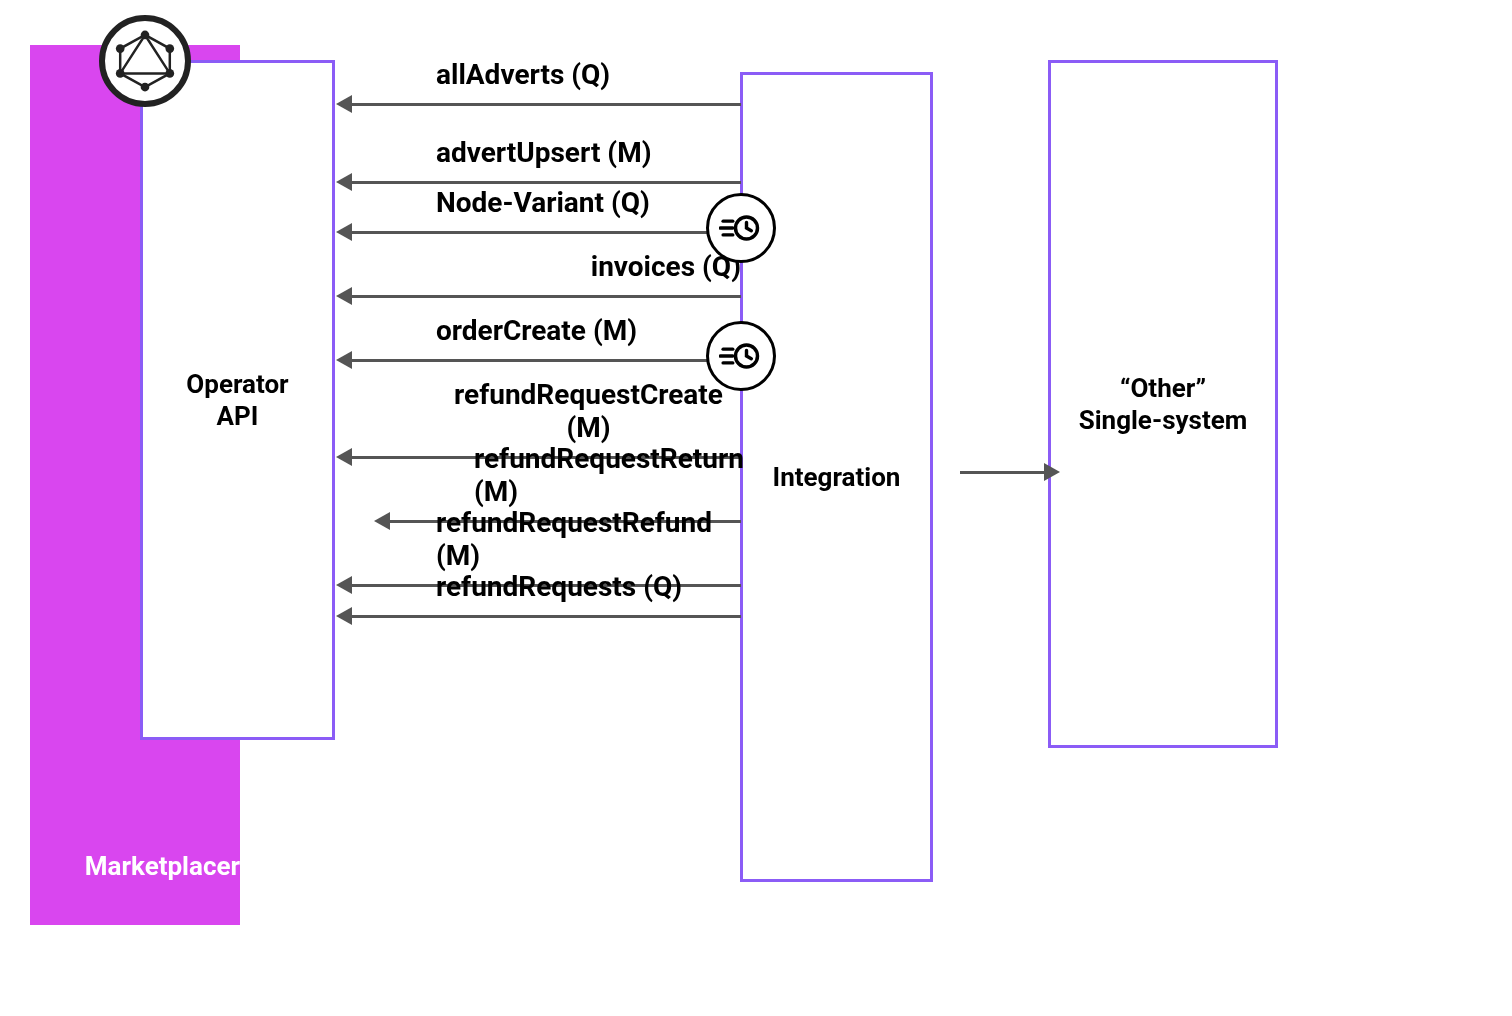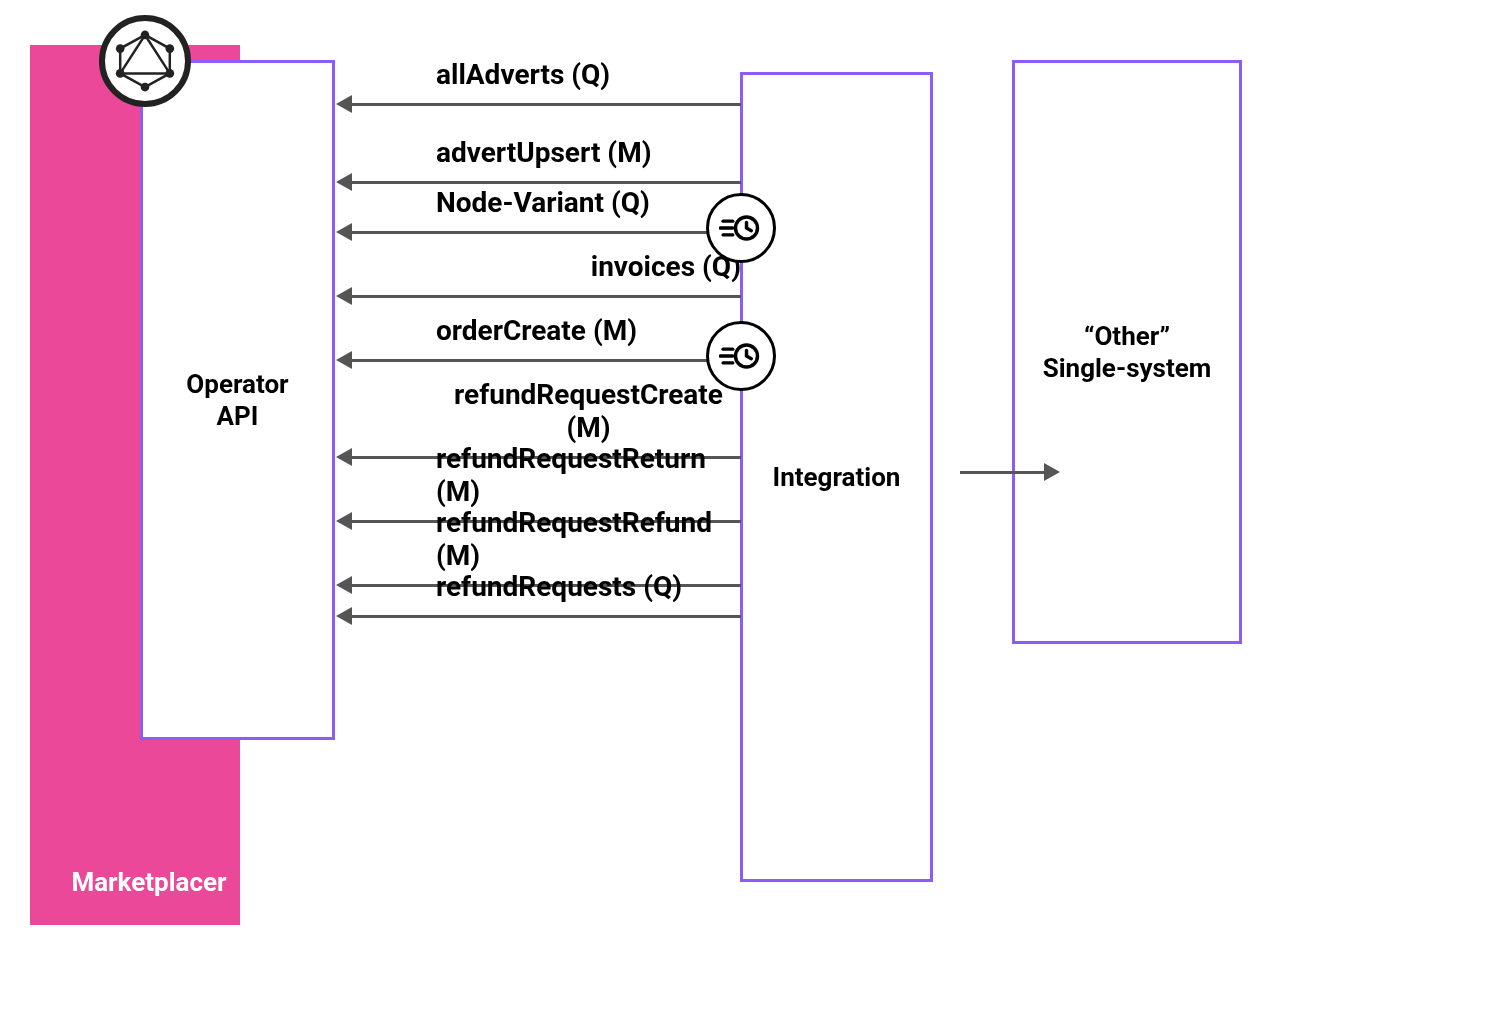--- a/index.html
+++ b/index.html
@@ -21,26 +21,26 @@
     background: #fff;
     display: flex;
     align-items: center;
     justify-content: center;
     text-align: center;
     font-weight: 700;
   }
   
   .box-marketplacer {
     position: absolute;
-    background: #ec4899;
+    background: #d946ef;
     color: #fff;
     display: flex;
     align-items: flex-end;
-    justify-content: center;
-    padding: 0 0 28px 28px;
+    justify-content: flex-end;
+    padding: 0 0 44px 28px;
     font-weight: 700;
     font-size: 26px;
   }
   
   .box-operator {
     font-size: 26px;
     line-height: 1.25;
     padding: 0 10px;
   }
   
@@ -159,21 +159,21 @@
         <circle cx="10" cy="70" r="7"></circle>
         <circle cx="10" cy="30" r="7"></circle>
       </g>
     </svg>
   </div>
 
   <div class="box-base box-integration" style="left:740px; top:72px; width:193px; height:810px;">
     <span>Integration</span>
   </div>
 
-  <div class="box-base box-other" style="left:1012px; top:60px; width:230px; height:584px;">
+  <div class="box-base box-other" style="left:1048px; top:60px; width:230px; height:688px;">
     <div>
       <div>“Other”</div>
       <div>Single-system</div>
     </div>
   </div>
 
   <div id="arrows-container">
       <div class="arrow-row" style="top: 58px;">
         <div class="arrow-label">allAdverts (Q)</div>
         <div class="arrow-line">
@@ -209,21 +209,21 @@
           <div class="arrow-shaft"></div>
         </div>
       </div>
       <div class="arrow-row" style="top: 378px; text-align: center;">
         <div class="arrow-label">refundRequestCreate (M)</div>
         <div class="arrow-line">
           <div class="arrow-head"></div>
           <div class="arrow-shaft"></div>
         </div>
       </div>
-      <div class="arrow-row" style="top: 442px;">
+      <div class="arrow-row" style="top: 442px; padding-left: 38px;">
         <div class="arrow-label">refundRequestReturn (M)</div>
         <div class="arrow-line">
           <div class="arrow-head"></div>
           <div class="arrow-shaft"></div>
         </div>
       </div>
       <div class="arrow-row" style="top: 506px;">
         <div class="arrow-label">refundRequestRefund (M)</div>
         <div class="arrow-line">
           <div class="arrow-head"></div>

